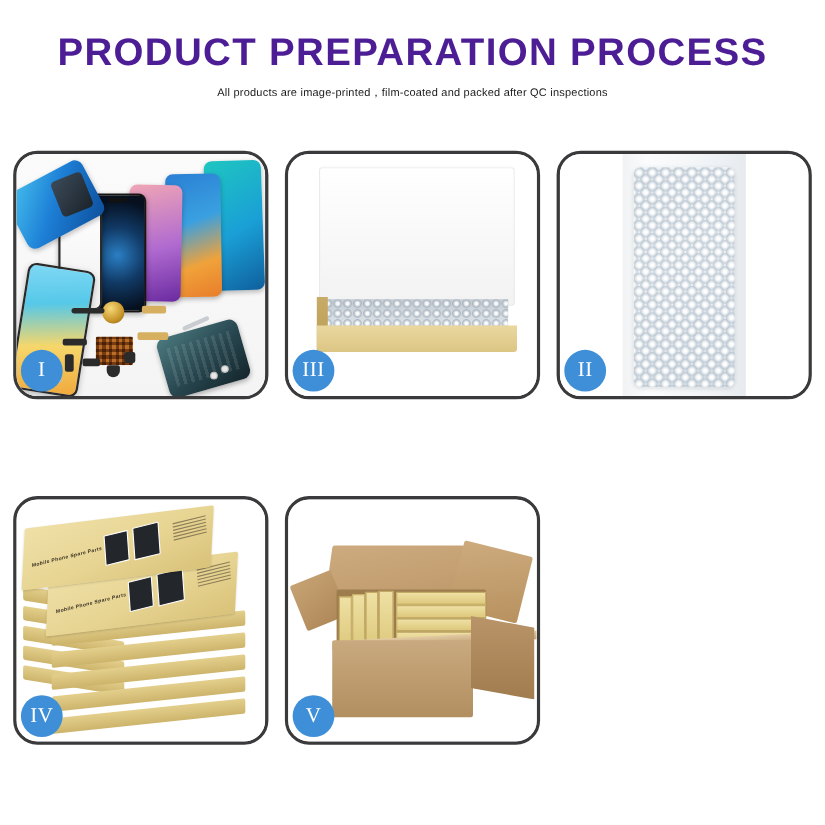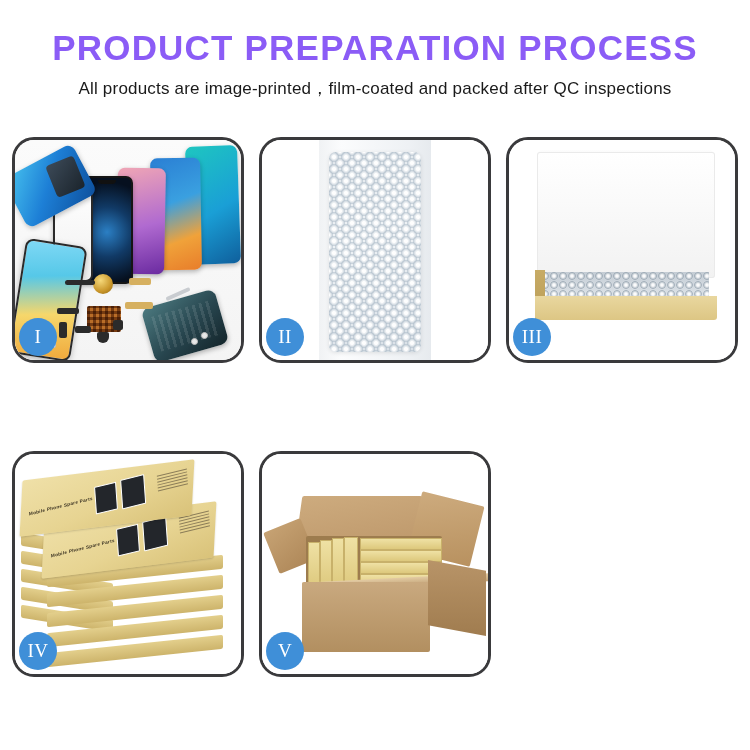--- a/index.html
+++ b/index.html
@@ -8,26 +8,26 @@
     background:#ffffff;
     font-family:"Liberation Sans", sans-serif;
     overflow:hidden;
     position:relative;
   }
   .page{width:750px;height:750px;position:relative;}
 
   
   .header{padding-top:30px;text-align:center;}
   .title{
-    font-size:35px;font-weight:bold;color:#8b5cf6;
+    font-size:35px;font-weight:bold;color:#4c1d95;
     letter-spacing:1.2px;line-height:1;
     font-family:"Liberation Sans", sans-serif;
   }
   .subtitle{
-    margin-top:12px;font-size:17px;color:#1a1a1a;
+    margin-top:12px;font-size:10px;color:#1a1a1a;
     letter-spacing:.2px;
   }
 
   
   .grid{
     position:absolute;left:12px;top:137px;
     width:726px;
     display:grid;
     grid-template-columns:repeat(3,232px);
     grid-template-rows:repeat(2,226px);
@@ -210,38 +210,38 @@
         <div class="wht" style="left:30px;top:190px;width:9px;height:16px;"></div>
         <div class="chip" style="left:98px;top:180px;width:10px;height:10px;"></div>
         <div class="wht" style="left:176px;top:198px;width:5px;height:5px;border-radius:50%;"></div>
         <div class="wht" style="left:186px;top:192px;width:5px;height:5px;border-radius:50%;"></div>
         <div class="chip" style="left:150px;top:152px;width:26px;height:4px;transform:rotate(-24deg);background:#c9ccd0;"></div>
       </div>
       <div class="badge">I</div>
     </div>
 
     <div class="panel">
-      <div class="stage p2">
-        <div class="bw-sheet"></div>
-        <div class="bw-item">
-          <div class="bubbles"></div>
-        </div>
-      </div>
-      <div class="badge">II</div>
-    </div>
-
-    <div class="panel">
       <div class="stage p3">
         <div class="b3-lidtop"></div>
         <div class="b3-lid"></div>
         <div class="b3-bubble"></div>
         <div class="b3-side"></div>
         <div class="b3-front"></div>
       </div>
       <div class="badge">III</div>
+    </div>
+
+    <div class="panel">
+      <div class="stage p2">
+        <div class="bw-sheet"></div>
+        <div class="bw-item">
+          <div class="bubbles"></div>
+        </div>
+      </div>
+      <div class="badge">II</div>
     </div>
 
     <div class="panel">
       <div class="stage p4">
 
         <div class="sk sidefacet" style="left:6px;top:86px;width:92px;height:13px;transform:skewY(9deg);"></div>
         <div class="sk sidefacet" style="left:6px;top:104px;width:92px;height:13px;transform:skewY(9deg);"></div>
         <div class="sk sidefacet" style="left:6px;top:122px;width:92px;height:13px;transform:skewY(9deg);"></div>
         <div class="sk sidefacet" style="left:6px;top:140px;width:92px;height:13px;transform:skewY(9deg);"></div>
         <div class="sk sidefacet" style="left:6px;top:158px;width:92px;height:13px;transform:skewY(9deg);"></div>

